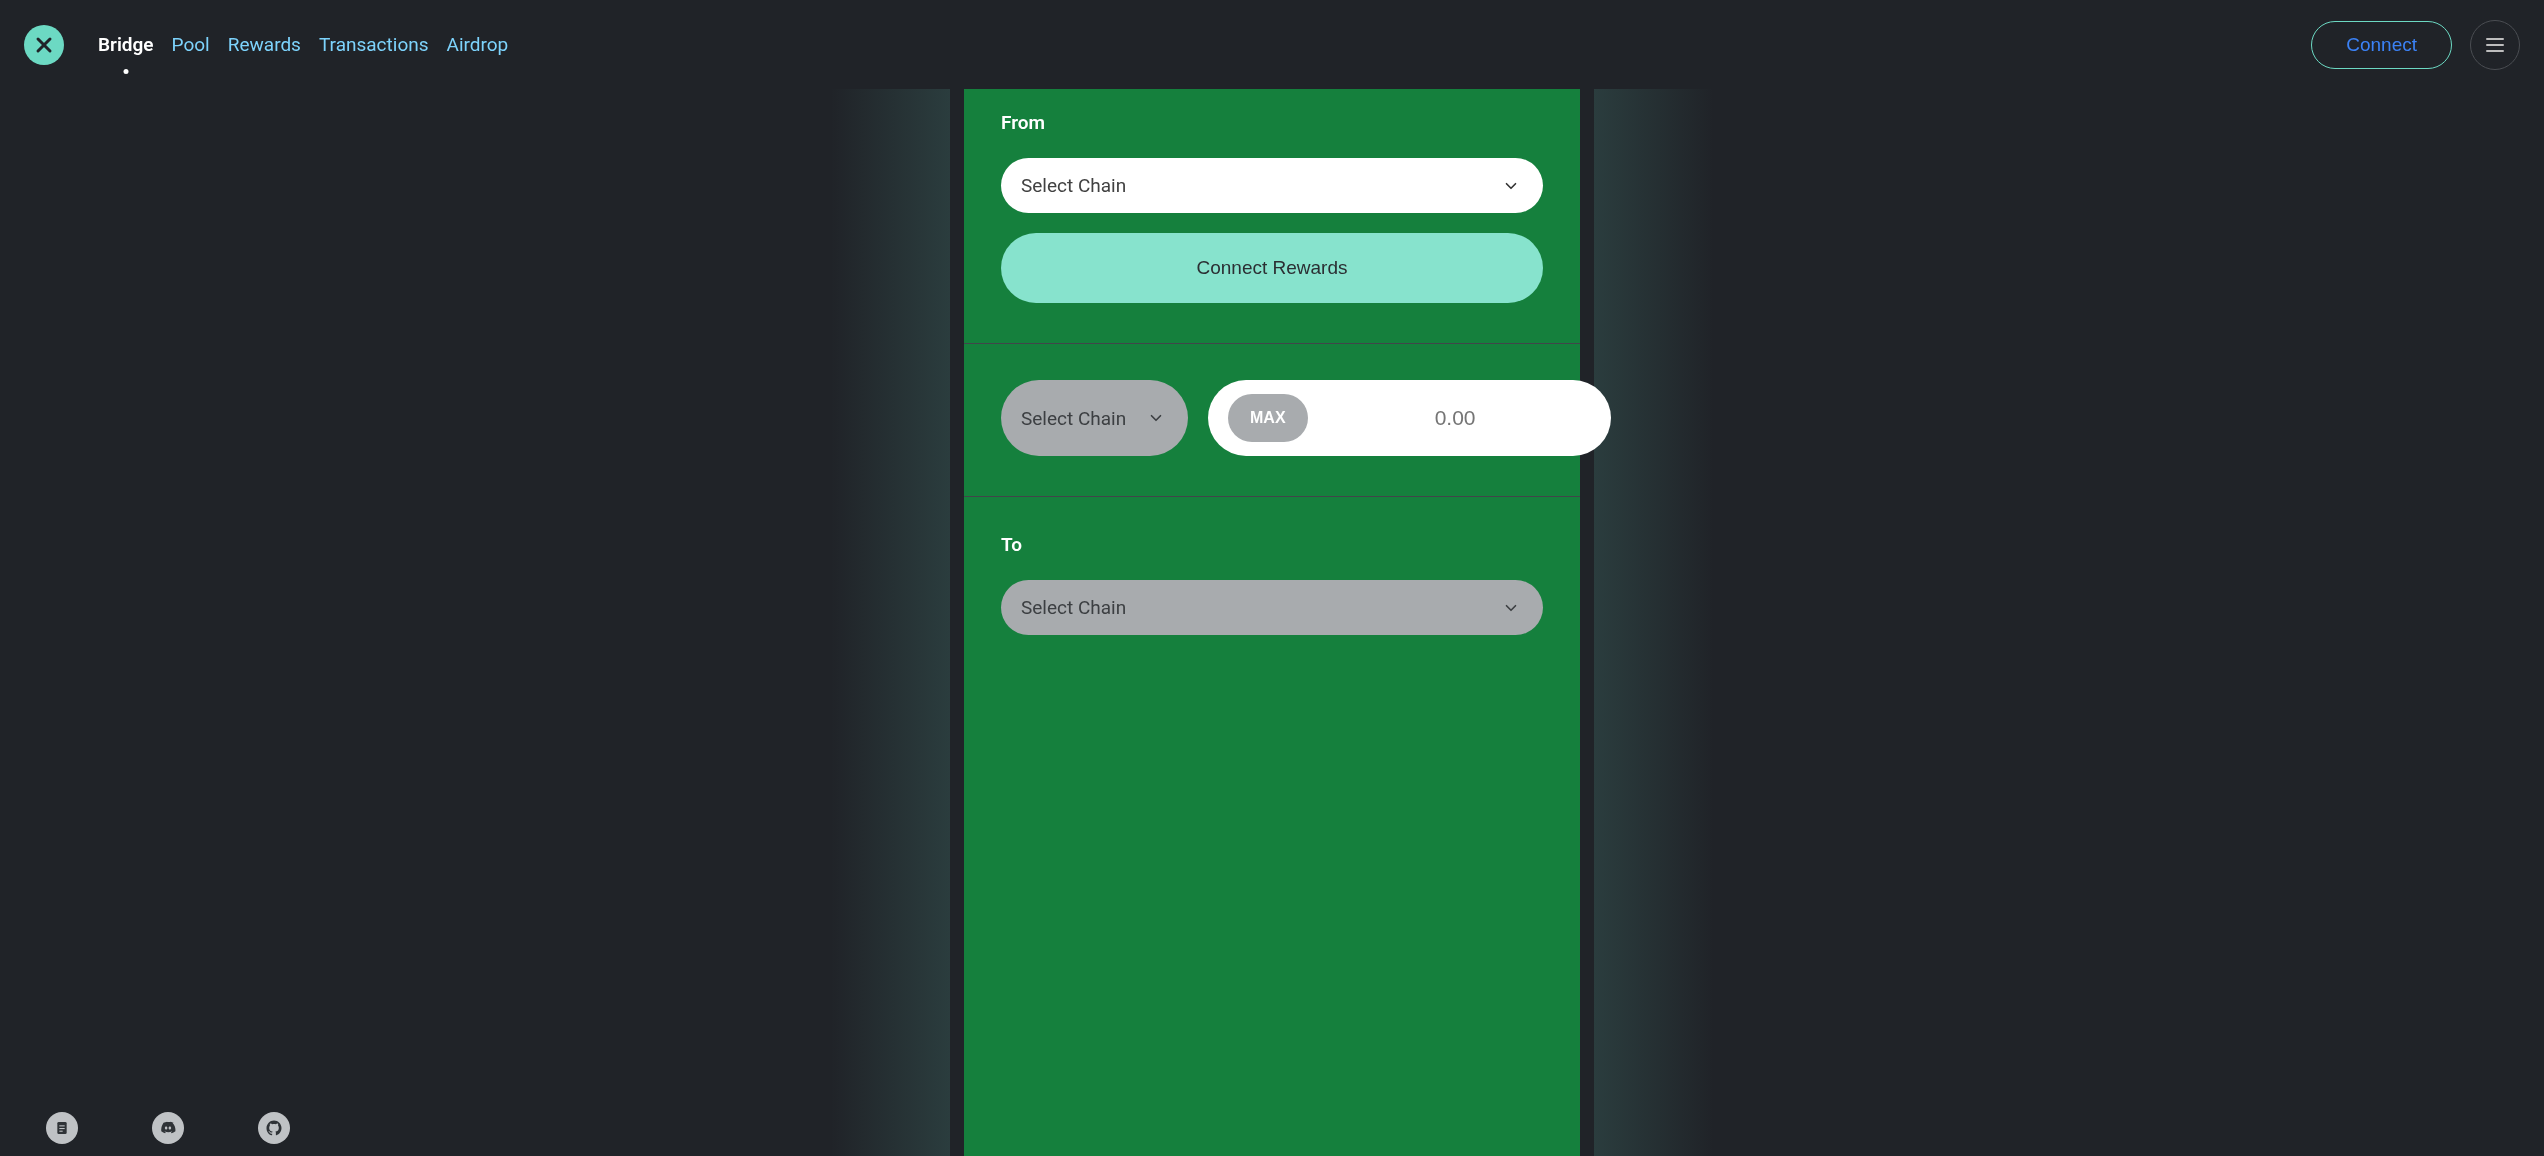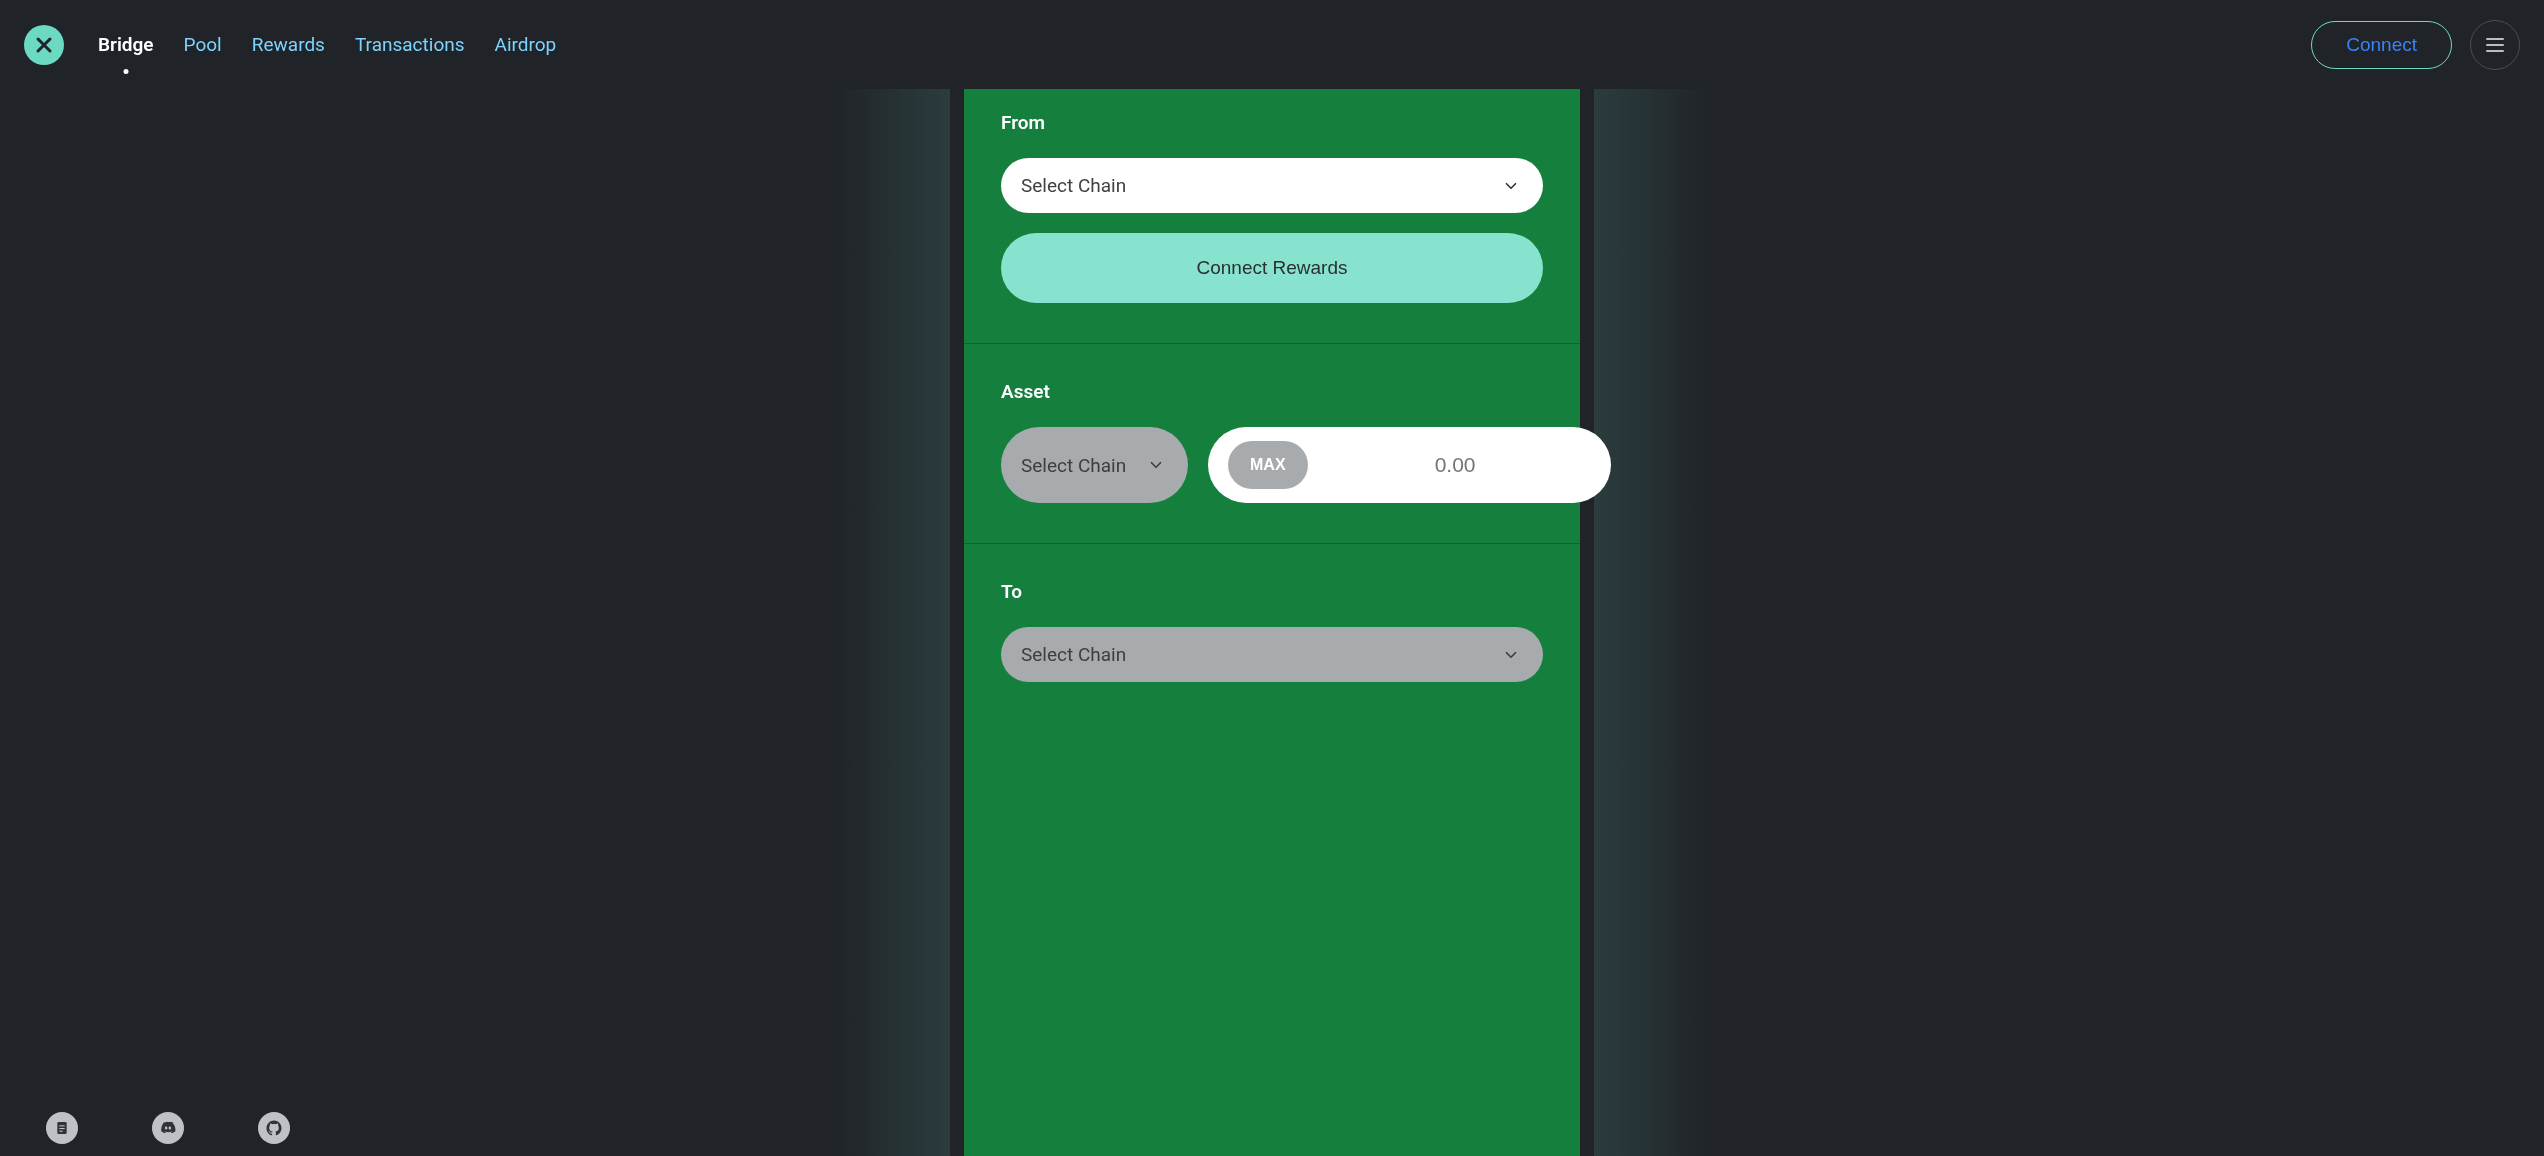--- a/index.html
+++ b/index.html
@@ -31,21 +31,21 @@
     border-radius: 50%;
     background: #6cd9c3;
     display: flex;
     align-items: center;
     justify-content: center;
     color: #202328;
   }
 
   .nav {
     display: flex;
-    gap: 30px;
+    gap: 18px;
     align-items: center;
   }
 
   .nav-item {
     font-size: 19px;
     color: #7dd3fc;
     cursor: pointer;
     position: relative;
   }
 
@@ -280,21 +280,20 @@
           <span class="chev">
             <svg width="18" height="18" viewBox="0 0 24 24" fill="none">
                 <path d="M6 9l6 6 6-6" stroke="#333" stroke-width="2.2" stroke-linecap="round" stroke-linejoin="round"></path>
               </svg>
           </span>
         </div>
         <button class="big-btn">Connect Rewards</button>
       </div>
 
       <div class="section">
-        <div class="section-label">Asset</div>
         <div class="asset-row">
           <div class="asset-select">
             <span class="select-text">Select Chain</span>
             <span class="chev">
               <svg width="18" height="18" viewBox="0 0 24 24" fill="none">
                   <path d="M6 9l6 6 6-6" stroke="#3c3f42" stroke-width="2.2" stroke-linecap="round" stroke-linejoin="round"></path>
                 </svg>
             </span>
           </div>
           <div class="amount-box">

